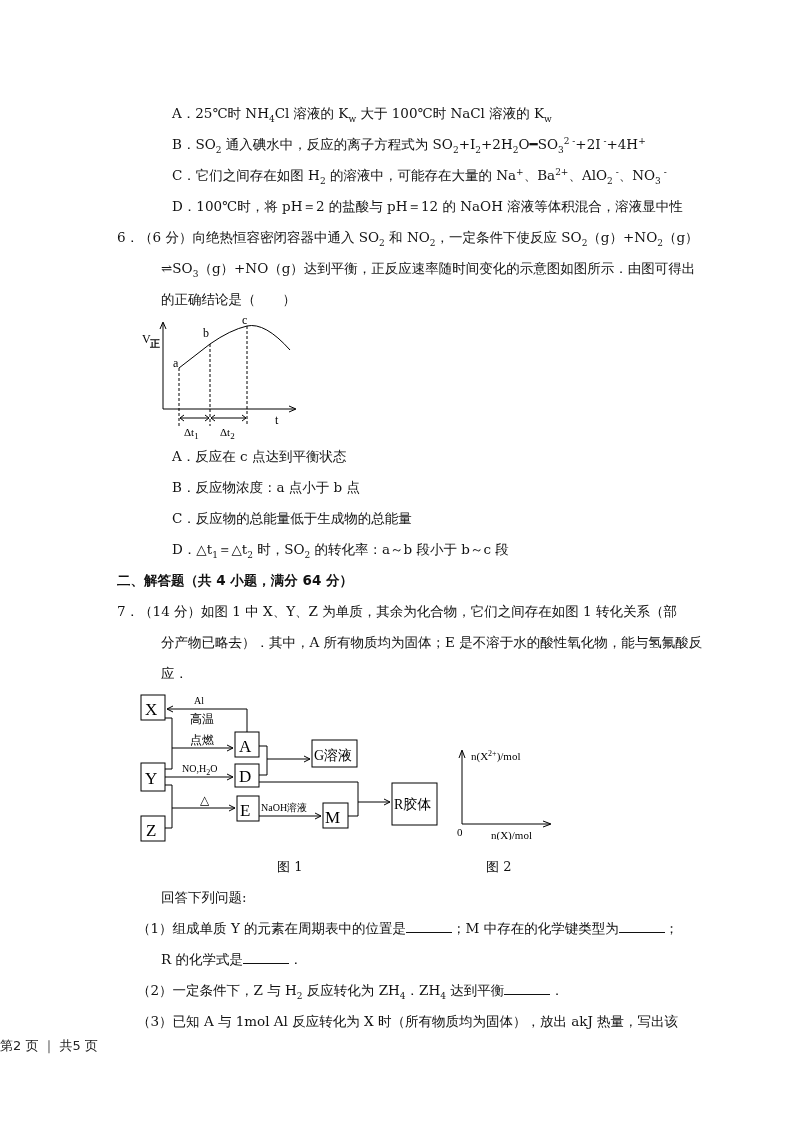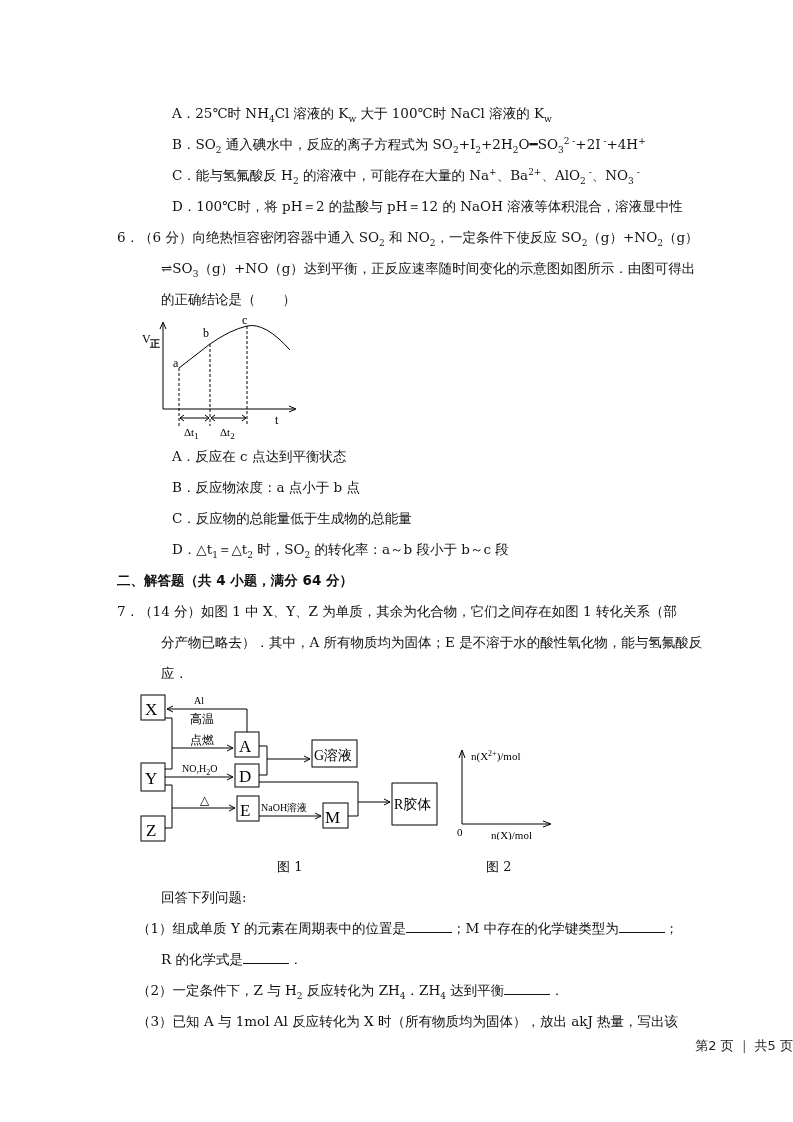--- a/index.html
+++ b/index.html
@@ -5,33 +5,33 @@
   html, body { margin:0; padding:0; background:#ffffff; }
   body { width:793px; height:1122px; position:relative; overflow:hidden;
          font-family:"DejaVu Serif","Liberation Serif",serif; color:#111; }
   .line { position:absolute; font-size:13.5px; line-height:16px; white-space:nowrap; }
   .opt { left:137px;margin-left:35px; }
   .q { left:117px;text-align:right; }
   .indent { left:137px;margin-left:24px; }
   .sect { left:117px; font-weight:bold; font-family:"DejaVu Sans","Liberation Sans",sans-serif; font-size:13.5px; }
   sub, sup { font-size:9px; line-height:0; }
   .blank { display:inline-block; width:46px; border-bottom:1px solid #111; height:12px; vertical-align:baseline; }
-  .footer { position:absolute; top:1037px; left:0; width:793px; text-align:right; font-size:13px;
+  .footer { position:absolute; top:1037px; left:0; width:793px; text-align:left; font-size:13px;
             font-family:"DejaVu Sans","Liberation Sans",sans-serif; color:#222; }
   svg text { font-family:"Liberation Serif","DejaVu Serif",serif; }
   .cap { position:absolute; font-size:13px; }
 </style>
 </head>
 <body>
 
 <div class="line opt" style="top:105px"><span>A．25℃时 NH</span><sub>4</sub><span>Cl 溶液的 K</span><sub>w</sub><span> 大于 100℃时 NaCl 溶液的 K</span><sub>w</sub></div>
 
 <div class="line opt" style="top:136px"><span>B．SO</span><sub>2</sub><span> 通入碘水中，反应的离子方程式为 SO</span><sub>2</sub><span>+I</span><sub>2</sub><span>+2H</span><sub>2</sub><span>O━SO</span><sub>3</sub><sup>2 -</sup><span>+2I</span><sup> -</sup><span>+4H</span><sup>+</sup></div>
 
-<div class="line opt" style="top:167px"><span>C．能与氢氟酸反 H</span><sub>2</sub><span> 的溶液中，可能存在大量的 Na</span><sup>+</sup><span>、Ba</span><sup>2+</sup><span>、AlO</span><sub>2</sub><sup> -</sup><span>、NO</span><sub>3</sub><sup> -</sup></div>
+<div class="line opt" style="top:167px"><span>C．它们之间存在如图 H</span><sub>2</sub><span> 的溶液中，可能存在大量的 Na</span><sup>+</sup><span>、Ba</span><sup>2+</sup><span>、AlO</span><sub>2</sub><sup> -</sup><span>、NO</span><sub>3</sub><sup> -</sup></div>
 
 <div class="line opt" style="top:198px">D．100℃时，将 pH＝2 的盐酸与 pH＝12 的 NaOH 溶液等体积混合，溶液显中性</div>
 
 <div class="line q" style="top:229px"><span>6．（6 分）向绝热恒容密闭容器中通入 SO</span><sub>2</sub><span> 和 NO</span><sub>2</sub><span>，一定条件下使反应 SO</span><sub>2</sub><span>（g）+NO</span><sub>2</sub><span>（g）</span></div>
 <div class="line indent" style="top:260px"><span>⇌SO</span><sub>3</sub><span>（g）+NO（g）达到平衡，正反应速率随时间变化的示意图如图所示．由图可得出</span></div>
 <div class="line indent" style="top:291px">的正确结论是（　　）</div>
 
 <svg style="position:absolute;left:130px;top:310px" width="180" height="135" viewBox="0 0 180 135">
   <line x1="33" y1="99" x2="33" y2="13" stroke="#000" stroke-width="1"></line>
   <polyline points="30,19 33,12 36,19" fill="none" stroke="#000" stroke-width="1"></polyline>

